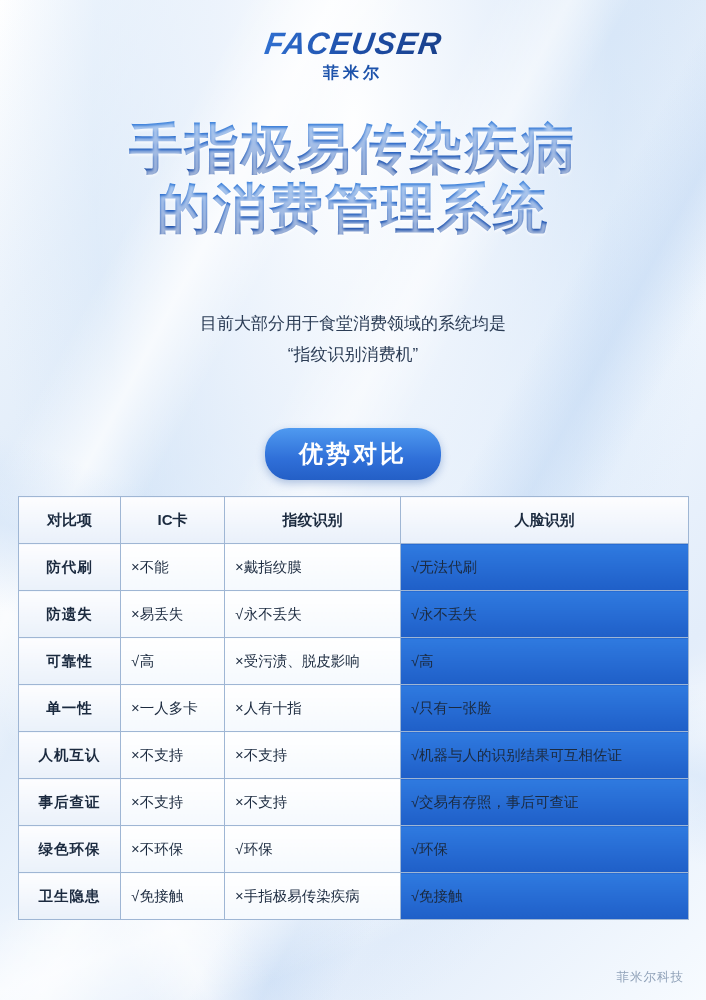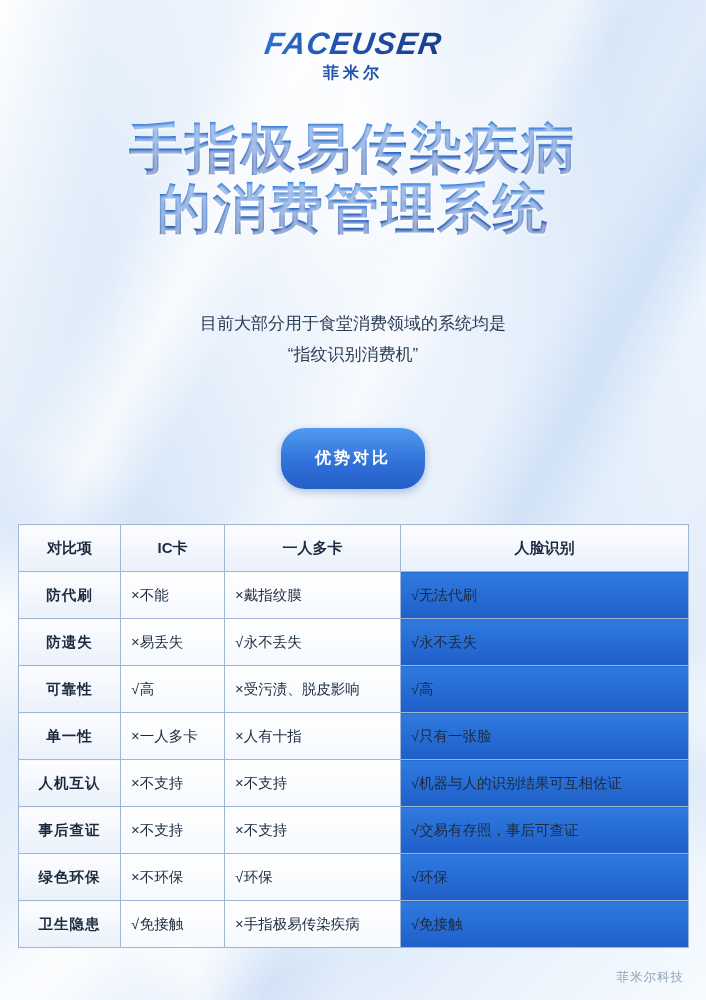--- a/index.html
+++ b/index.html
@@ -107,34 +107,34 @@
   
   .badge-wrap {
     position: absolute;
     top: 428px;
     left: 0;
     right: 0;
     text-align: center;
   }
   .badge {
     display: inline-block;
-    padding: 20px 34px;
+    padding: 10px 34px;
     border-radius: 24px;
     background: linear-gradient(180deg, #4f9af0 0%, #2f6fd8 60%, #245fc6 100%);
     color: #ffffff;
-    font-size: 16px;
+    font-size: 24px;
     font-weight: bold;
     letter-spacing: 3px;
     box-shadow: 0 3px 8px rgba(40,90,170,0.35);
   }
 
   
   .table-wrap {
     position: absolute;
-    top: 524px;
+    top: 496px;
     left: 18px;
     width: 670px;
   }
   table.cmp {
     border-collapse: collapse;
     width: 100%;
     table-layout: fixed;
     font-size: 14.5px;
   }
   table.cmp col.c0 { width: 102px; }
@@ -214,21 +214,21 @@
       <colgroup>
         <col class="c0">
           <col class="c1">
           <col class="c2">
           <col class="c3">
       </colgroup>
       <thead>
         <tr>
           <th>对比项</th>
           <th>IC卡</th>
-          <th>一人多卡</th>
+          <th>指纹识别</th>
           <th>人脸识别</th>
         </tr>
       </thead>
       <tbody>
         <tr>
           <td class="rowhead">防代刷</td>
           <td class="cell">×不能</td>
           <td class="cell">×戴指纹膜</td>
           <td class="hl">√无法代刷</td>
         </tr>

